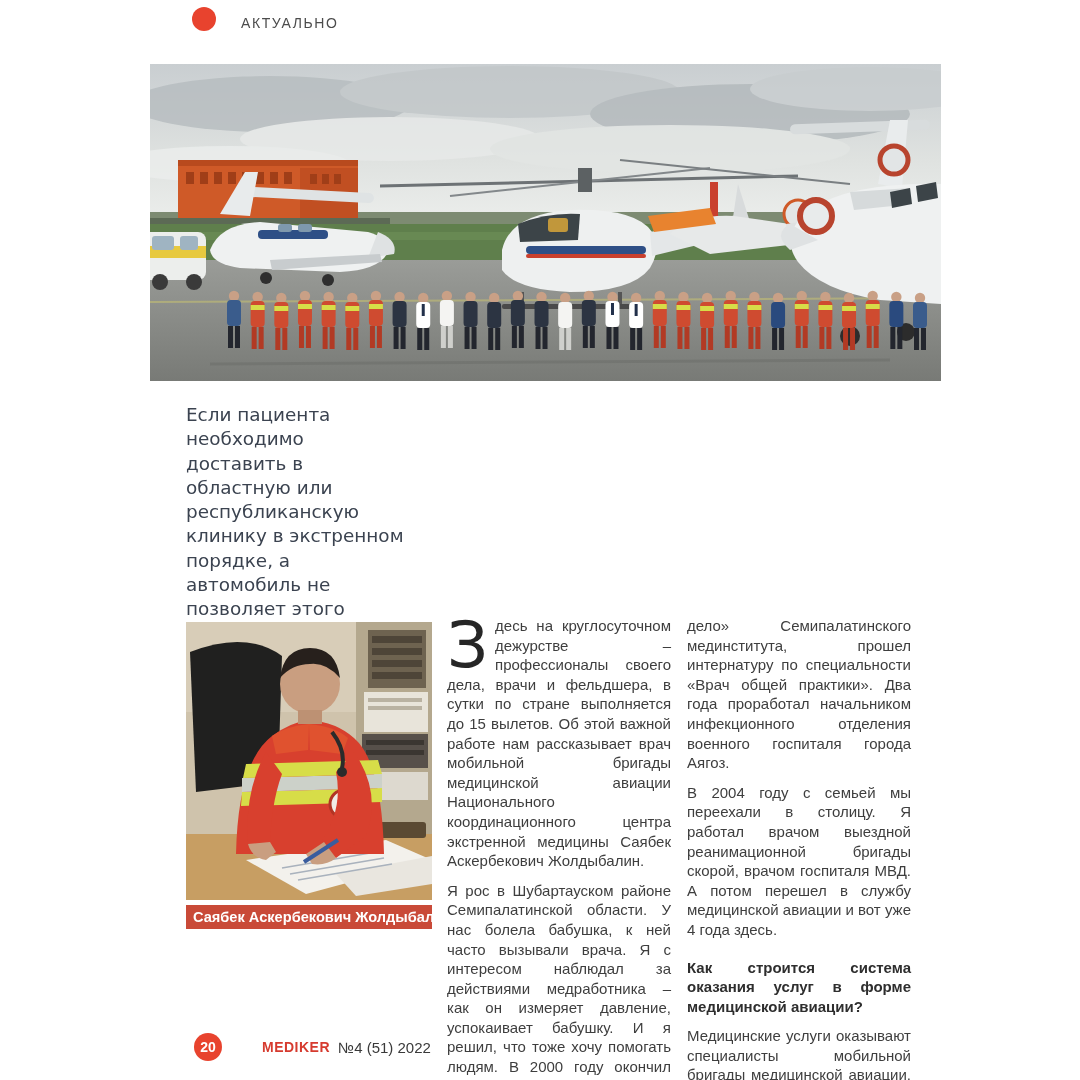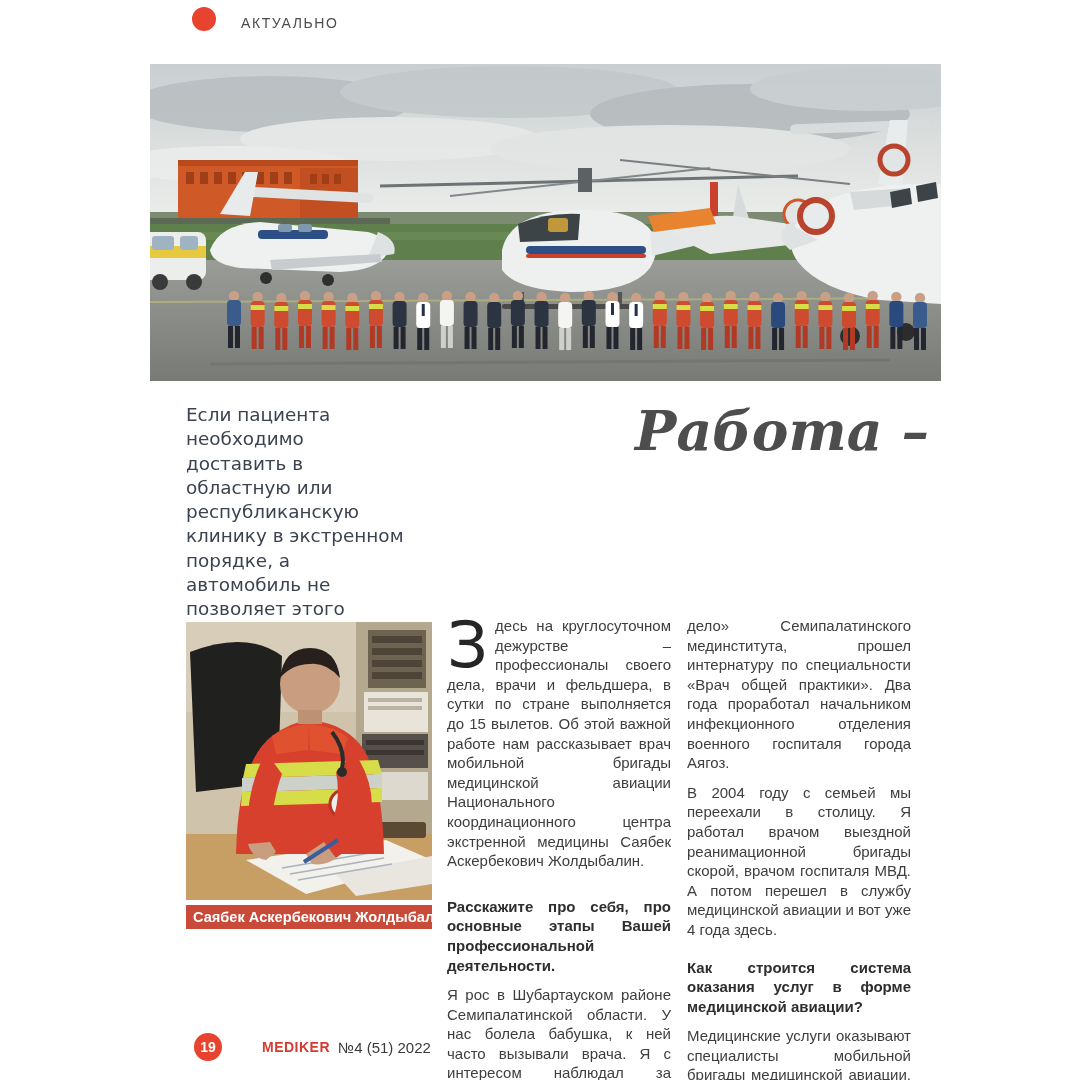--- a/index.html
+++ b/index.html
@@ -334,21 +334,20 @@
           <circle cx="770" cy="234" r="5.2" fill="#c9a086"></circle>
           <rect x="763" y="238" width="14" height="26" rx="4" fill="#3a5c8c"></rect>
           <rect x="764" y="264" width="5" height="22" fill="#23262e"></rect>
           <rect x="771" y="264" width="5" height="22" fill="#23262e"></rect>
         </g>
     </svg>
   </div>
 
   <div class="intro">Если пациента необходимо доставить в областную или республиканскую клинику в экстренном порядке, а автомобиль не позволяет этого сделать, на помощь приходит медицинская авиация.</div>
 
-  <div class="title1">Работа –</div>
 
   <div class="colL">
     <div class="portrait">
       <svg width="246" height="278" viewBox="0 0 246 278" xmlns="http://www.w3.org/2000/svg">
         <rect width="246" height="278" fill="#cfc3ac"></rect>
         <rect x="0" y="0" width="246" height="90" fill="#d8cdb8"></rect>
         <rect x="170" y="0" width="76" height="278" fill="#b4a88e"></rect>
 
         <g>
           <rect x="182" y="8" width="58" height="58" fill="#6e6350"></rect>
@@ -406,30 +405,29 @@
           <path d="M146 110 Q160 128 156 146" stroke="#2b2b2b" stroke-width="4" fill="none"></path>
           <circle cx="156" cy="150" r="5" fill="#2b2b2b"></circle>
         </g>
       </svg>
     </div>
     <div class="cap-bar">Саябек Аскербекович Жолдыбалин</div>
   </div>
 
   <div class="colM body-txt">
     <p><span class="dropcap">З</span><span>десь на круглосуточном дежурстве – профессионалы своего дела, врачи и фельдшера, в сутки по стране выполняется до 15 вылетов. Об этой важной работе нам рассказывает врач мобильной бригады медицинской авиации Национального координационного центра экстренной медицины Саябек Аскербекович Жолдыбалин.</span></p>
-    <p class="q" style="margin-top:26px">Расскажите про себя, про основные этапы Вашей профессиональной деятельности.</p>
     <p>Я рос в Шубартауском районе Семипалатинской области. У нас болела бабушка, к ней часто вызывали врача. Я с интересом наблюдал за действиями медработника – как он измеряет давление, успокаивает бабушку. И я решил, что тоже хочу помогать людям. В 2000 году окончил факультет «Лечебное</p>
   </div>
 
   <div class="colR body-txt">
     <p>дело» Семипалатинского мединститута, прошел интернатуру по специальности «Врач общей практики». Два года проработал начальником инфекционного отделения военного госпиталя города Аягоз.</p>
     <p>В 2004 году с семьей мы переехали в столицу. Я работал врачом выездной реанимационной бригады скорой, врачом госпиталя МВД. А потом перешел в службу медицинской авиации и вот уже 4 года здесь.</p>
     <p class="q" style="margin-top:18px">Как строится система оказания услуг в форме медицинской авиации?</p>
     <p>Медицинские услуги оказывают специалисты мобильной бригады медицинской авиации, которая состоит из врача, фельдшера. Сотрудники медицинской авиации – это мультидисциплинарные специалисты, разбирающиеся во многих отраслях медицины,</p>
   </div>
 
   <div class="footer">
-    <div class="pg-circle">19</div>
+    <div class="pg-circle">20</div>
     <div class="mag">MEDIKER</div>
     <div class="issue">№4 (51) 2022</div>
   </div>
 
 </div>
 
 </body></html>

